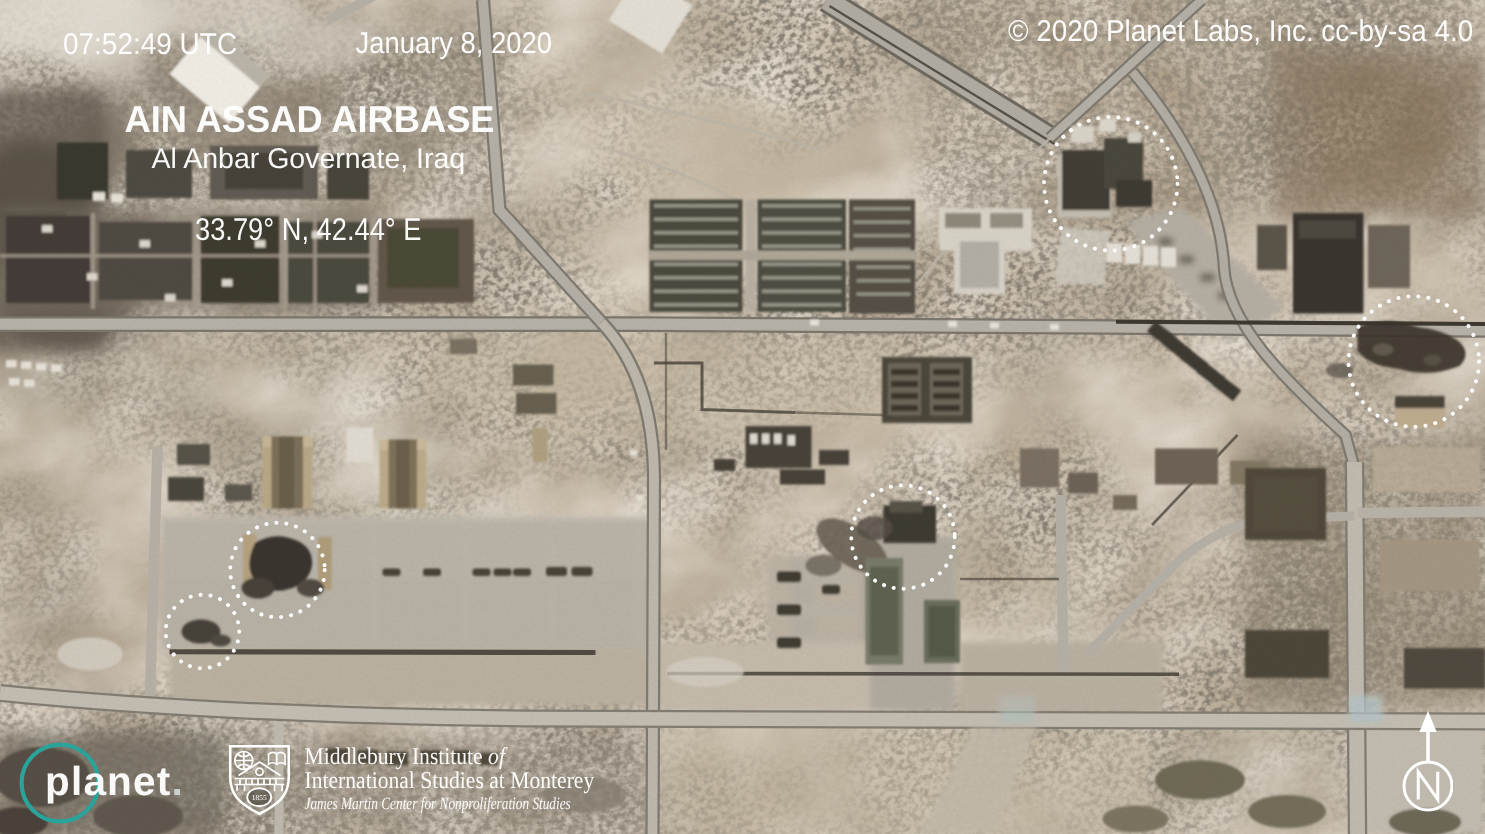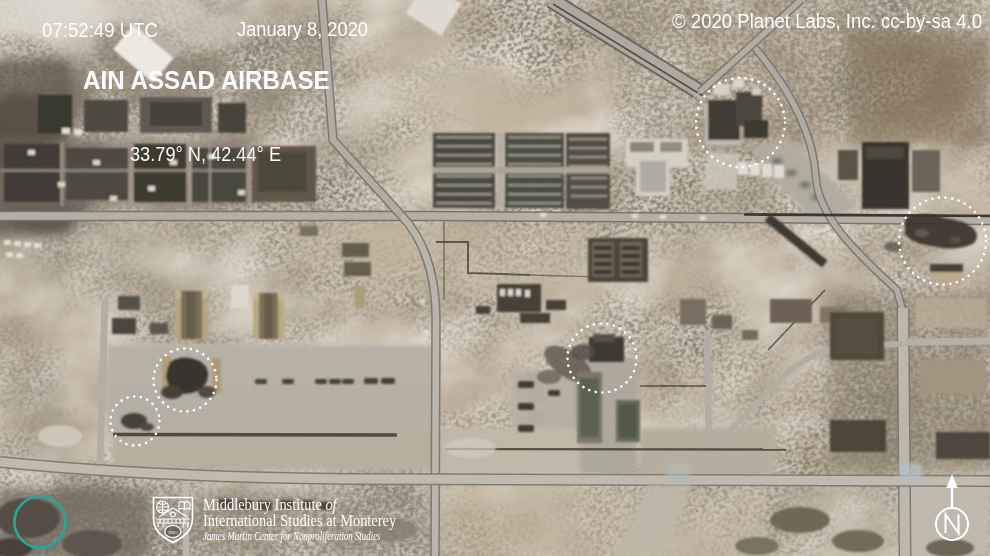--- a/index.html
+++ b/index.html
@@ -519,19 +519,21 @@
   </g>
   <ellipse cx="172.8" cy="531.5" rx="8" ry="6" fill="#4a443c" fill-opacity="0.6" stroke-width="1.2"></ellipse>
   <text x="172.8" y="533.5" text-anchor="middle" font-family="Liberation Serif" font-size="5" fill="#fff" stroke="none">1855</text>
 </g>
 </svg>
 
 <div class="txt" style="left:42px;top:19.2px;font-size:20px;transform:scaleX(0.932);">07:52:49 UTC</div>
 <div class="txt" style="left:237px;top:18.2px;font-size:20px;transform:scaleX(0.913);">January 8, 2020</div>
 <div class="txt" style="left:672px;top:10.2px;font-size:20px;transform:scaleX(0.929);">© 2020 Planet Labs, Inc. cc-by-sa 4.0</div>
 <div class="txt" style="left:83px;top:66.3px;font-size:25px;font-weight:bold;transform:scaleX(0.967);">AIN ASSAD AIRBASE</div>
+<div class="txt" style="left:101px;top:96.4px;font-size:19px;">Al Anbar Governate, Iraq</div>
 <div class="txt" style="left:130px;top:142px;font-size:21px;transform:scaleX(0.866);">33.79° N, 42.44° E</div>
 
+<div class="txt" style="left:30px;top:506px;font-size:27px;font-weight:bold;transform:scaleX(1.0);letter-spacing:0.8px;">planet<span style="color:#c9d2cd;">.</span></div>
 
 <div class="txt" style="left:203px;top:497.2px;font-family:'Liberation Serif',serif;font-size:16px;line-height:16.3px;transform:scaleX(0.9);">Middlebury Institute <i>of</i><br>International Studies at Monterey</div>
 <div class="txt" style="left:203px;top:529.6px;font-family:'Liberation Serif',serif;font-size:11.5px;font-style:italic;transform:scaleX(0.77);">James Martin Center for Nonproliferation Studies</div>
 
 </div>
 
 </body></html>

